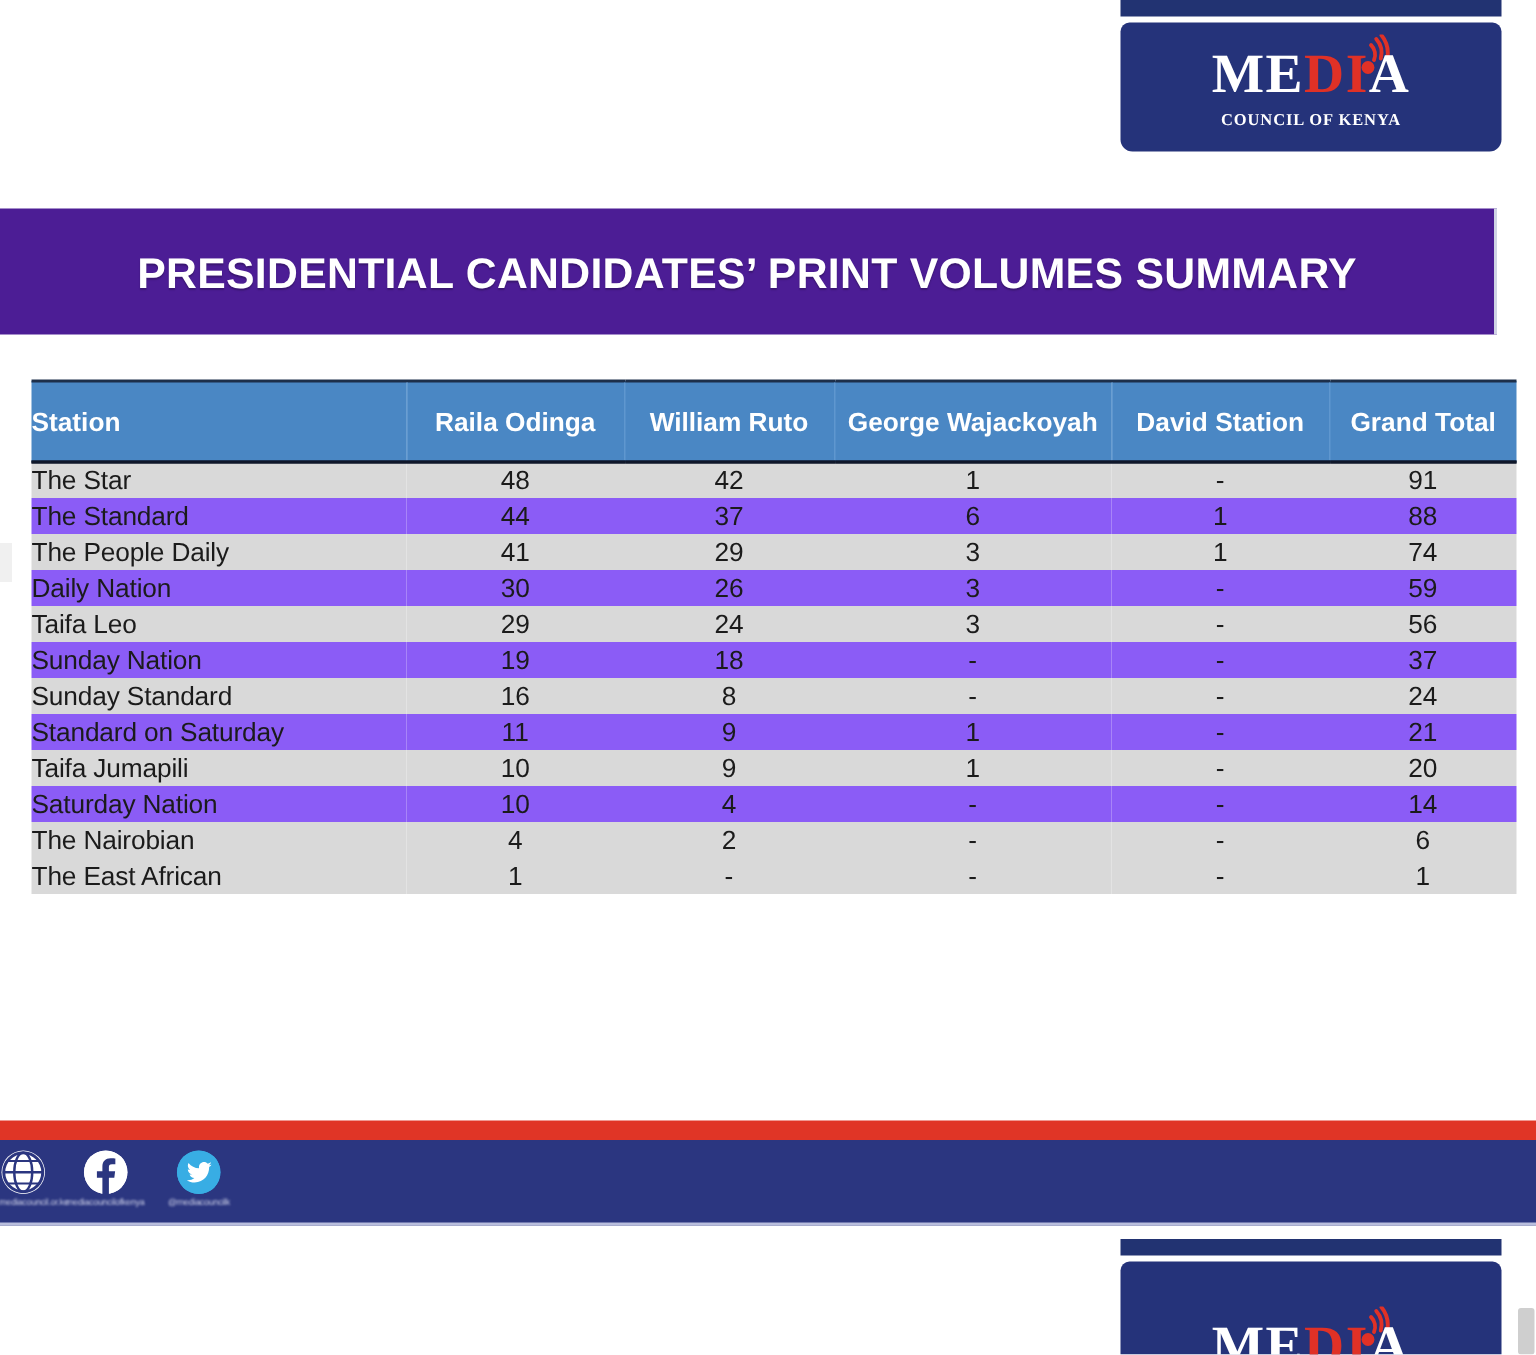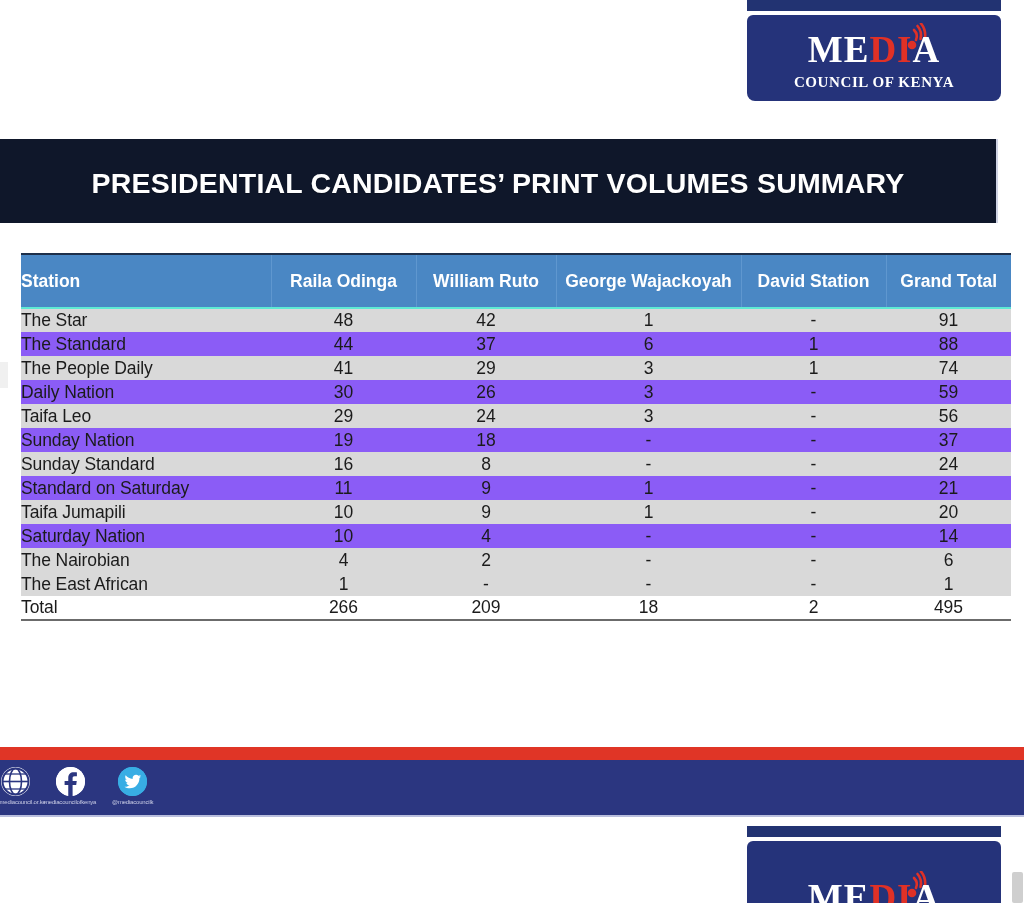--- a/index.html
+++ b/index.html
@@ -54,41 +54,41 @@
   }
   .logo-wordmark .red { color: #e03126; margin-top: 28px; }
   .logo-sub {
     position: absolute;
     left: 0;
     top: 59px;
     width: 100%;
     text-align: center;
     font-family: "Liberation Serif", serif;
     font-weight: bold;
-    font-size: 15px;
+    font-size: 11px;
     letter-spacing: 0.6px;
     color: #ffffff;
     white-space: nowrap;
   }
   .logo-wifi {
     position: absolute;
     left: 156px;
     top: 8px;
     width: 30px;
     height: 28px;
   }
 
   
   #title-band {
     position: absolute;
     left: 0px;
     top: 139px;
     width: 996px;
     height: 84px;
-    background: #0f172a;
+    background: #4c1d95;
     border-right: 2px solid #cfd3e4;
   }
   #title-text {
     position: absolute;
     left: 0; right: 0;
     top: 28px;
     text-align: center;
     color: #ffffff;
     font-family: "Liberation Sans", sans-serif;
     font-weight: bold;
@@ -116,21 +116,21 @@
   thead tr {
     height: 54px;
     background: #4a87c4;
   }
   thead th {
     color: #ffffff;
     font-weight: bold;
     font-size: 17.5px;
     vertical-align: middle;
     border-top: 2px solid #1d2f4a;
-    border-bottom: 2px solid #5eead4;
+    border-bottom: 2px solid #0f172a;
   }
   th.col-station {
     text-align: left;
     padding-left: 10px;
   }
   th.col-num {
     text-align: center;
     border-left: 1px solid #5f97cf;
   }
   tbody tr { height: 24px; }
@@ -383,28 +383,20 @@
     </tr>
     <tr class="odd">
       <td class="col-station">The East African</td>
       <td class="col-num">1</td>
       <td class="col-num">-</td>
       <td class="col-num">-</td>
       <td class="col-num">-</td>
       <td class="col-num">1</td>
     </tr>
 
-    <tr class="total-row">
-      <td class="col-station">Total</td>
-      <td class="col-num">266</td>
-      <td class="col-num">209</td>
-      <td class="col-num">18</td>
-      <td class="col-num">2</td>
-      <td class="col-num">495</td>
-    </tr>
   </tbody>
 </table>
 
 <div id="left-edge-artifact"></div>
 
 <div id="footer-red"></div>
 <div id="footer-navy">
 
   <div class="social-item" id="social-website">
     <div class="social-circle website">

